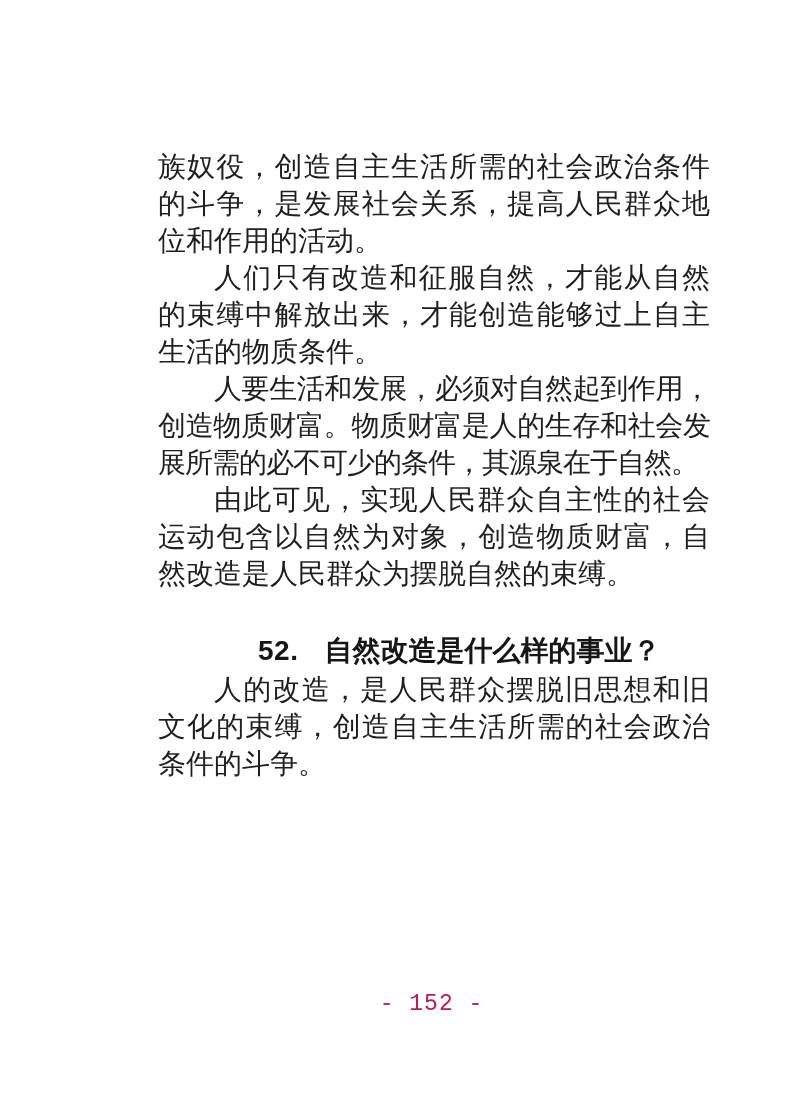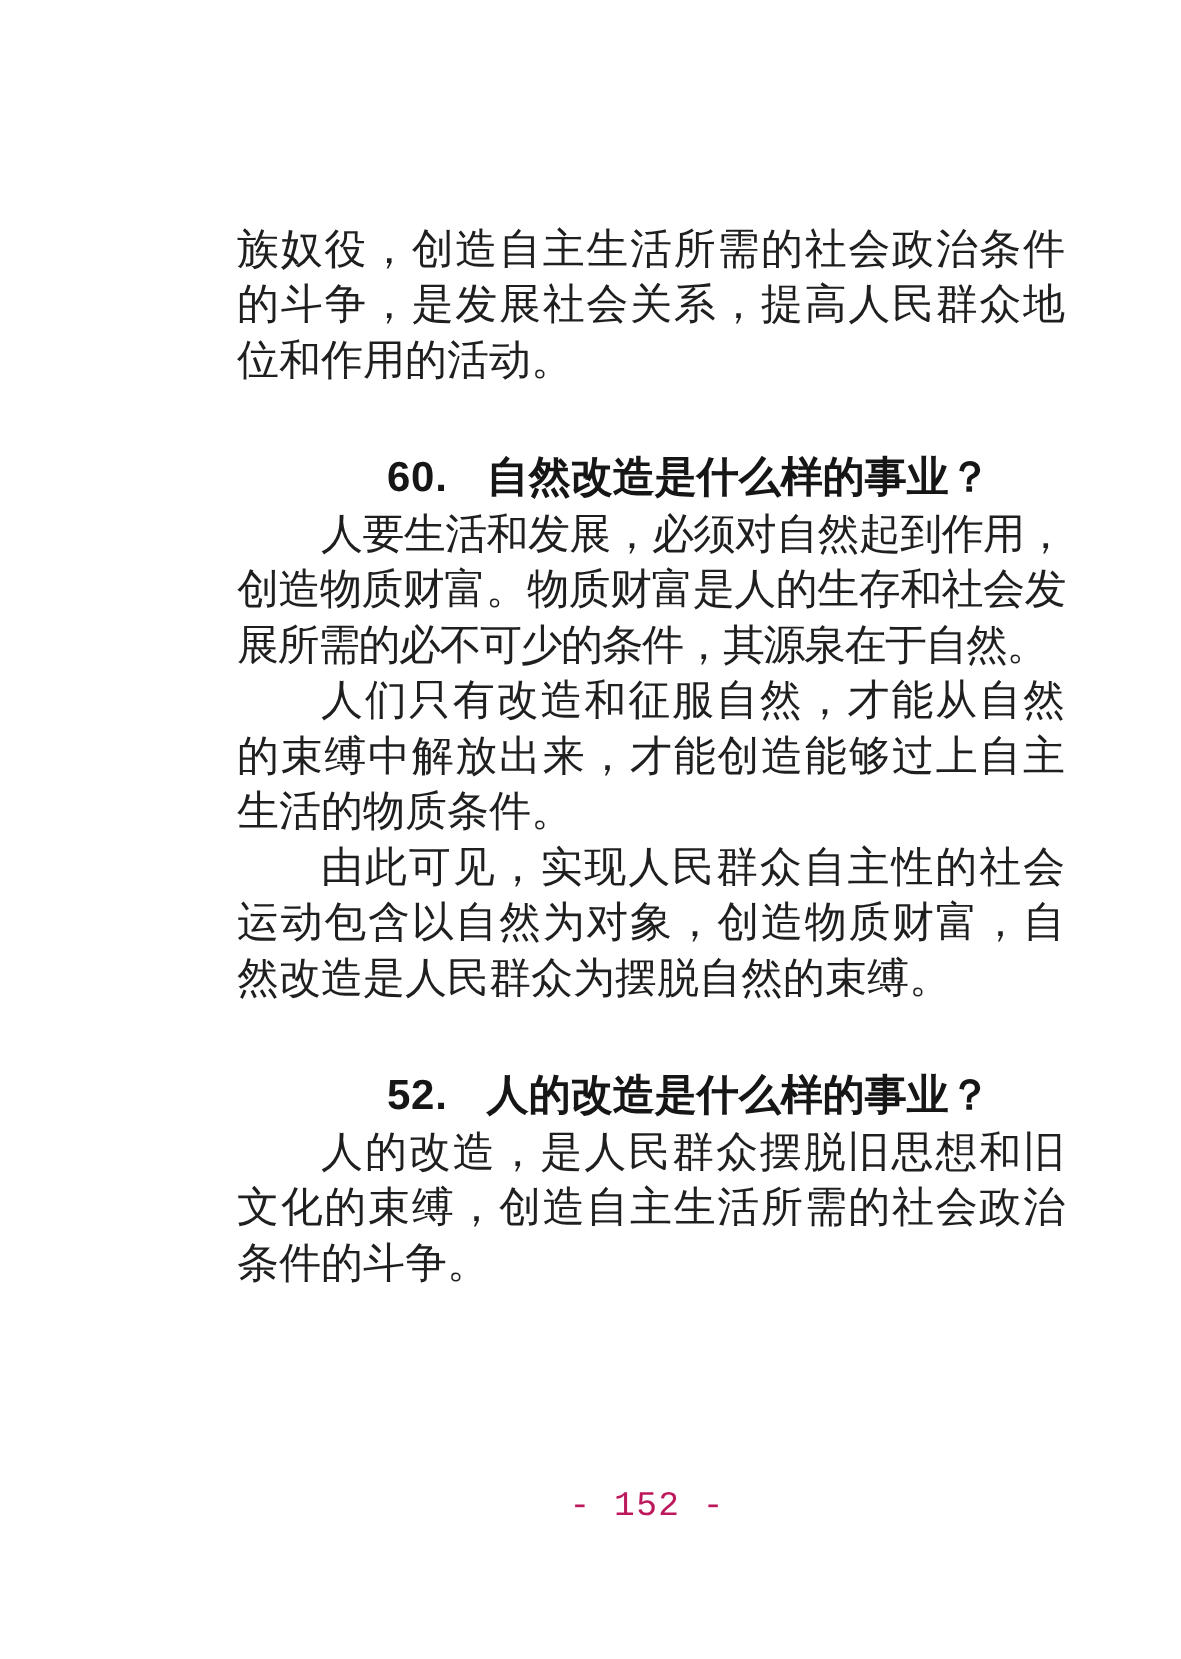--- a/index.html
+++ b/index.html
@@ -66,33 +66,30 @@
   }
 </style>
 </head>
 <body>
 
 <div class="page">
   <main class="text-block">
 
     <p class="body cont">族奴役，创造自主生活所需的社会政治条件的斗争，是发展社会关系，提高人民群众地位和作用的活动。</p>
 
-    <h2 class="heading">
-      <span class="q-num">60.</span><span class="q-title">自然改造是什么样的事业？</span>
-    </h2>
 
 
+    <p class="body">人们只有改造和征服自然，才能从自然的束缚中解放出来，才能创造能够过上自主生活的物质条件。</p>
+
     <p class="body squeeze">人要生活和发展，必须对自然起到作用，创造物质财富。物质财富是人的生存和社会发展所需的必不可少的条件，其源泉在于自然。</p>
-
-    <p class="body">人们只有改造和征服自然，才能从自然的束缚中解放出来，才能创造能够过上自主生活的物质条件。</p>
 
     <p class="body">由此可见，实现人民群众自主性的社会运动包含以自然为对象，创造物质财富，自然改造是人民群众为摆脱自然的束缚。</p>
 
     <h2 class="heading">
-      <span class="q-num">52.</span><span class="q-title">人的改造是什么样的事业？</span>
+      <span class="q-num">52.</span><span class="q-title">自然改造是什么样的事业？</span>
     </h2>
 
     <p class="body">人的改造，是人民群众摆脱旧思想和旧文化的束缚，创造自主生活所需的社会政治条件的斗争。</p>
 
   </main>
 
   <div class="folio">
     <span>- 152 -</span>
   </div>
 </div>

